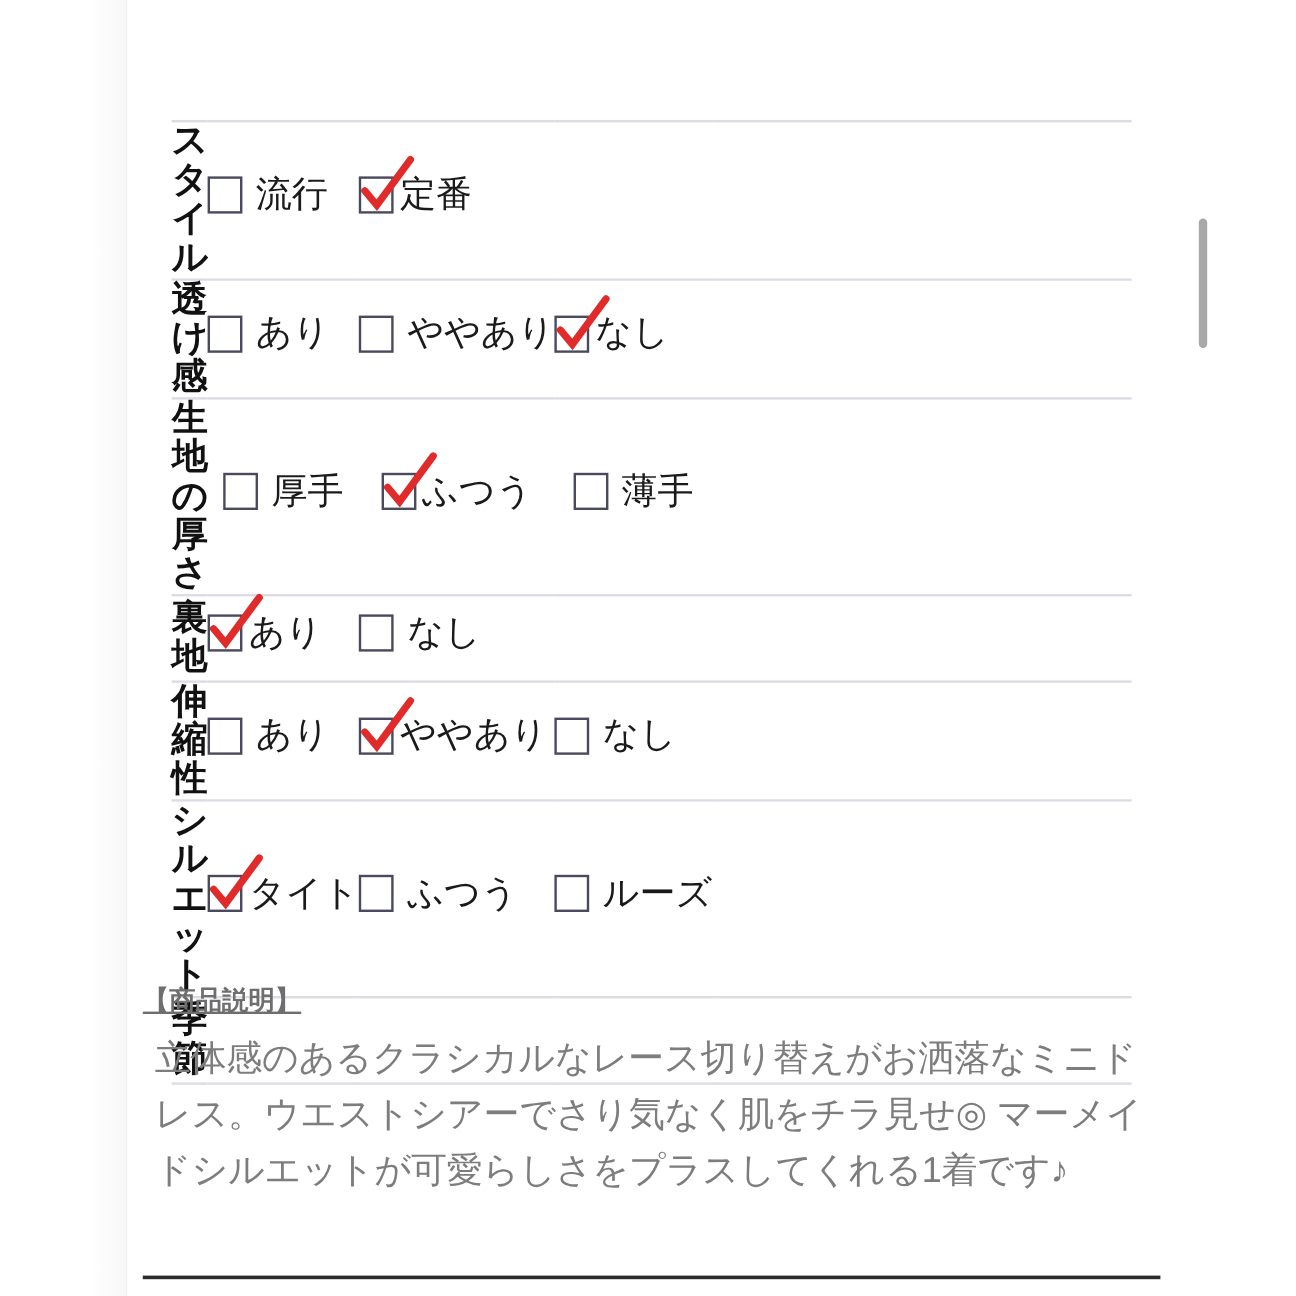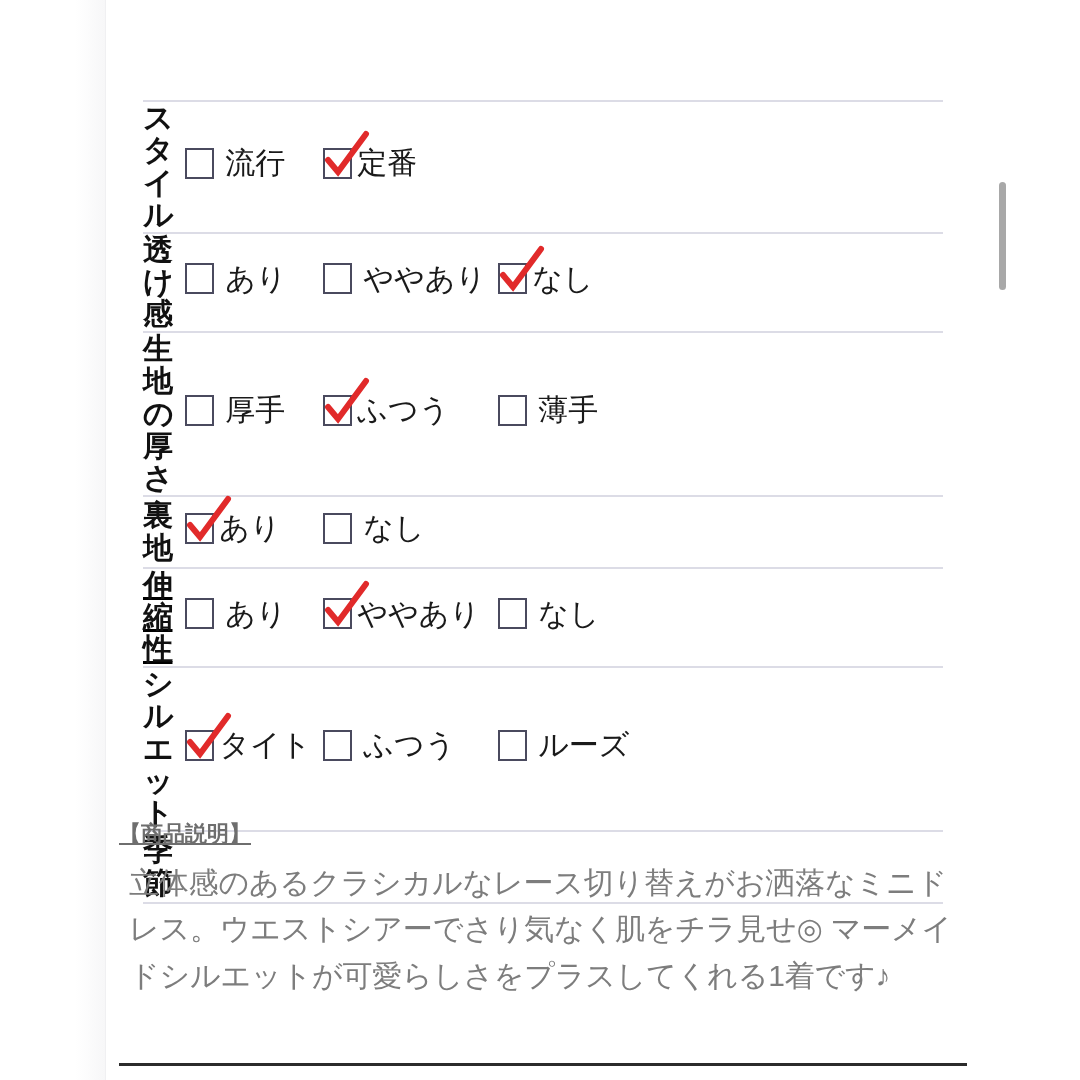--- a/index.html
+++ b/index.html
@@ -101,21 +101,20 @@
     padding-right: 34px;
     width: 1px;
   }
   td.spec-spacer { width: auto; }
 
   
   .opt {
     display: inline-flex;
     align-items: center;
     position: relative;
-    margin-left: 12px;
   }
   .cb {
     position: relative;
     display: inline-block;
     width: 29px;
     height: 31px;
     border: 2px solid #4a4a5e;
     box-sizing: border-box;
     flex: 0 0 auto;
   }
@@ -211,21 +210,21 @@
             <td class="spec-opt"><span class="opt checked">
                 <span class="cb" style="border-color: rgb(74, 74, 94);">
                   <svg class="cb-check" viewBox="0 0 52 52">
                     <path d="M6 30 L16 42 L44 4" fill="none" stroke="#e12a2a" stroke-width="6" stroke-linecap="round" stroke-linejoin="miter"></path>
                   </svg>
                 </span>
                 <span class="opt-text">なし</span>
               </span></td>
             <td class="spec-spacer"></td>
           </tr>
-          <tr style="border-top-color: rgb(220, 220, 230); border-bottom-color: rgb(220, 220, 230);">
+          <tr style="border-top-color: rgb(220, 220, 230); border-bottom-color: rgb(220, 220, 230); text-align: center;">
             <td class="spec-label" style="color: rgb(17, 17, 17);">生地の厚さ</td>
             <td class="spec-opt"><span class="opt">
                 <span class="cb" style="border-color: rgb(74, 74, 94);"></span>
                 <span class="opt-text">厚手</span>
               </span></td>
             <td class="spec-opt"><span class="opt checked">
                 <span class="cb" style="border-color: rgb(74, 74, 94);">
                   <svg class="cb-check" viewBox="0 0 52 52">
                     <path d="M6 30 L16 42 L44 4" fill="none" stroke="#e12a2a" stroke-width="6" stroke-linecap="round" stroke-linejoin="miter"></path>
                   </svg>
@@ -248,21 +247,21 @@
                 </span>
                 <span class="opt-text">あり</span>
               </span></td>
             <td class="spec-opt"><span class="opt">
                 <span class="cb" style="border-color: rgb(74, 74, 94);"></span>
                 <span class="opt-text">なし</span>
               </span></td>
             <td class="spec-opt"></td>
             <td class="spec-spacer"></td>
           </tr>
-          <tr style="border-top-color: rgb(220, 220, 230); border-bottom-color: rgb(220, 220, 230); text-decoration: underline;">
+          <tr style="border-top-color: rgb(220, 220, 230); border-bottom-color: rgb(220, 220, 230);">
             <td class="spec-label" style="color: rgb(17, 17, 17);">伸縮性</td>
             <td class="spec-opt"><span class="opt">
                 <span class="cb" style="border-color: rgb(74, 74, 94);"></span>
                 <span class="opt-text">あり</span>
               </span></td>
             <td class="spec-opt"><span class="opt checked">
                 <span class="cb" style="border-color: rgb(74, 74, 94);">
                   <svg class="cb-check" viewBox="0 0 52 52">
                     <path d="M6 30 L16 42 L44 4" fill="none" stroke="#e12a2a" stroke-width="6" stroke-linecap="round" stroke-linejoin="miter"></path>
                   </svg>

